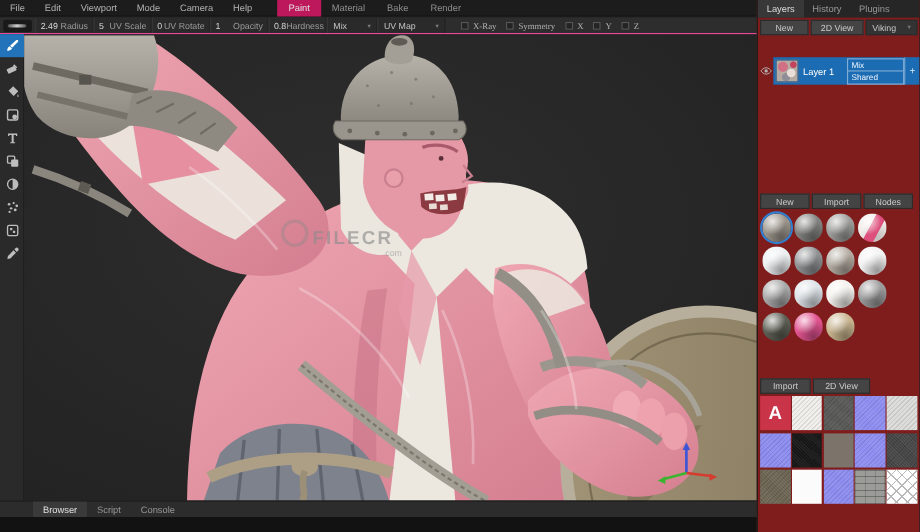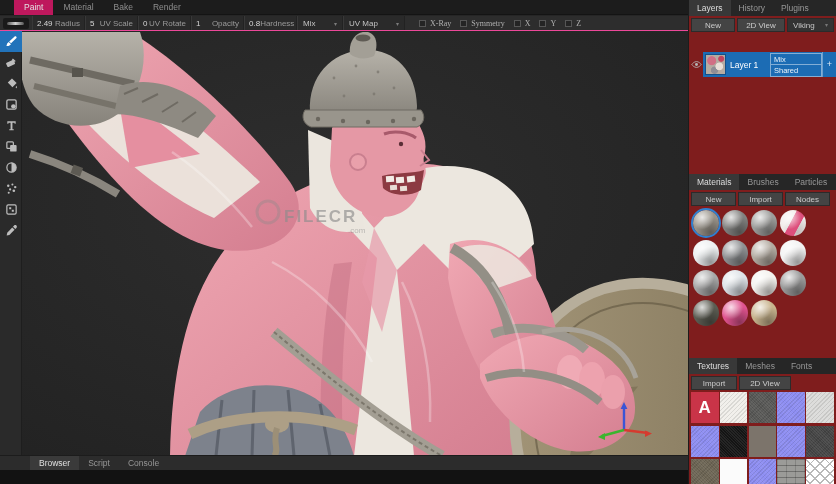--- a/index.html
+++ b/index.html
@@ -123,20 +123,28 @@
           repeating-linear-gradient(45deg, #b9b9b9 0 1px, transparent 1px 7px),
           repeating-linear-gradient(-45deg, #b9b9b9 0 1px, transparent 1px 7px); }
   .tile .logo-a { color:#fff; font-weight:bold; font-size:17px; }
 </style>
 </head>
 <body>
 
 <div id="app">
 
   <div id="menubar">
+    <div id="menu-items" style="display: flex;">
+        <div class="menu-item">File</div>
+        <div class="menu-item">Edit</div>
+        <div class="menu-item">Viewport</div>
+        <div class="menu-item">Mode</div>
+        <div class="menu-item">Camera</div>
+        <div class="menu-item">Help</div>
+      </div>
     <div id="mode-tabs">
         <div class="mode-tab active">Paint</div>
         <div class="mode-tab">Material</div>
         <div class="mode-tab">Bake</div>
         <div class="mode-tab">Render</div>
       </div>
   </div>
 
   <div id="toolbar2">
     <div id="brush-preview"></div>
@@ -427,25 +435,20 @@
         <div id="layer-cells">
           <div class="layer-cell">Mix</div>
           <div class="layer-cell">Shared</div>
         </div>
         <div id="layer-add">+</div>
       </div>
     </div>
 
     <div style="height:97px"></div>
 
-    <div class="ptabbar" id="materials-tabs">
-        <div class="ptab active">Materials</div>
-        <div class="ptab">Brushes</div>
-        <div class="ptab">Particles</div>
-      </div>
     <div class="btnrow" id="materials-buttons">
         <div class="pbtn" style="width: 45px;">New</div>
         <div class="pbtn" style="width: 45px;">Import</div>
         <div class="pbtn" style="width: 45px;">Nodes</div>
       </div>
     <div class="spheres" id="material-spheres">
         <div class="sphere selected" style="background-color: rgb(154, 148, 138);"></div>
         <div class="sphere" style="background-color: rgb(130, 130, 128);"></div>
         <div class="sphere" style="background-color: rgb(157, 157, 155);"></div>
         <div class="sphere swirl" style="background-color: rgb(240, 235, 233);"></div>
@@ -457,25 +460,20 @@
         <div class="sphere" style="background-color: rgb(221, 226, 231);"></div>
         <div class="sphere" style="background-color: rgb(243, 241, 237);"></div>
         <div class="sphere" style="background-color: rgb(155, 155, 155);"></div>
         <div class="sphere" style="background-color: rgb(92, 93, 83);"></div>
         <div class="sphere" style="background-color: rgb(224, 83, 143);"></div>
         <div class="sphere" style="background-color: rgb(200, 180, 142);"></div>
       </div>
 
     <div style="height:30px"></div>
 
-    <div class="ptabbar" id="textures-tabs">
-        <div class="ptab active">Textures</div>
-        <div class="ptab">Meshes</div>
-        <div class="ptab">Fonts</div>
-      </div>
     <div class="btnrow" id="textures-buttons">
         <div class="pbtn" style="width: 46px;">Import</div>
         <div class="pbtn" style="width: 52px;">2D View</div>
       </div>
     <div class="tiles" id="texture-tiles">
         <div class="tile" style="background-color: rgb(201, 52, 72);">
           <span class="logo-a">A</span>
         </div>
         <div class="tile noise" style="background-color: rgb(241, 239, 235);"></div>
         <div class="tile noise" style="background-color: rgb(88, 88, 86);"></div>

